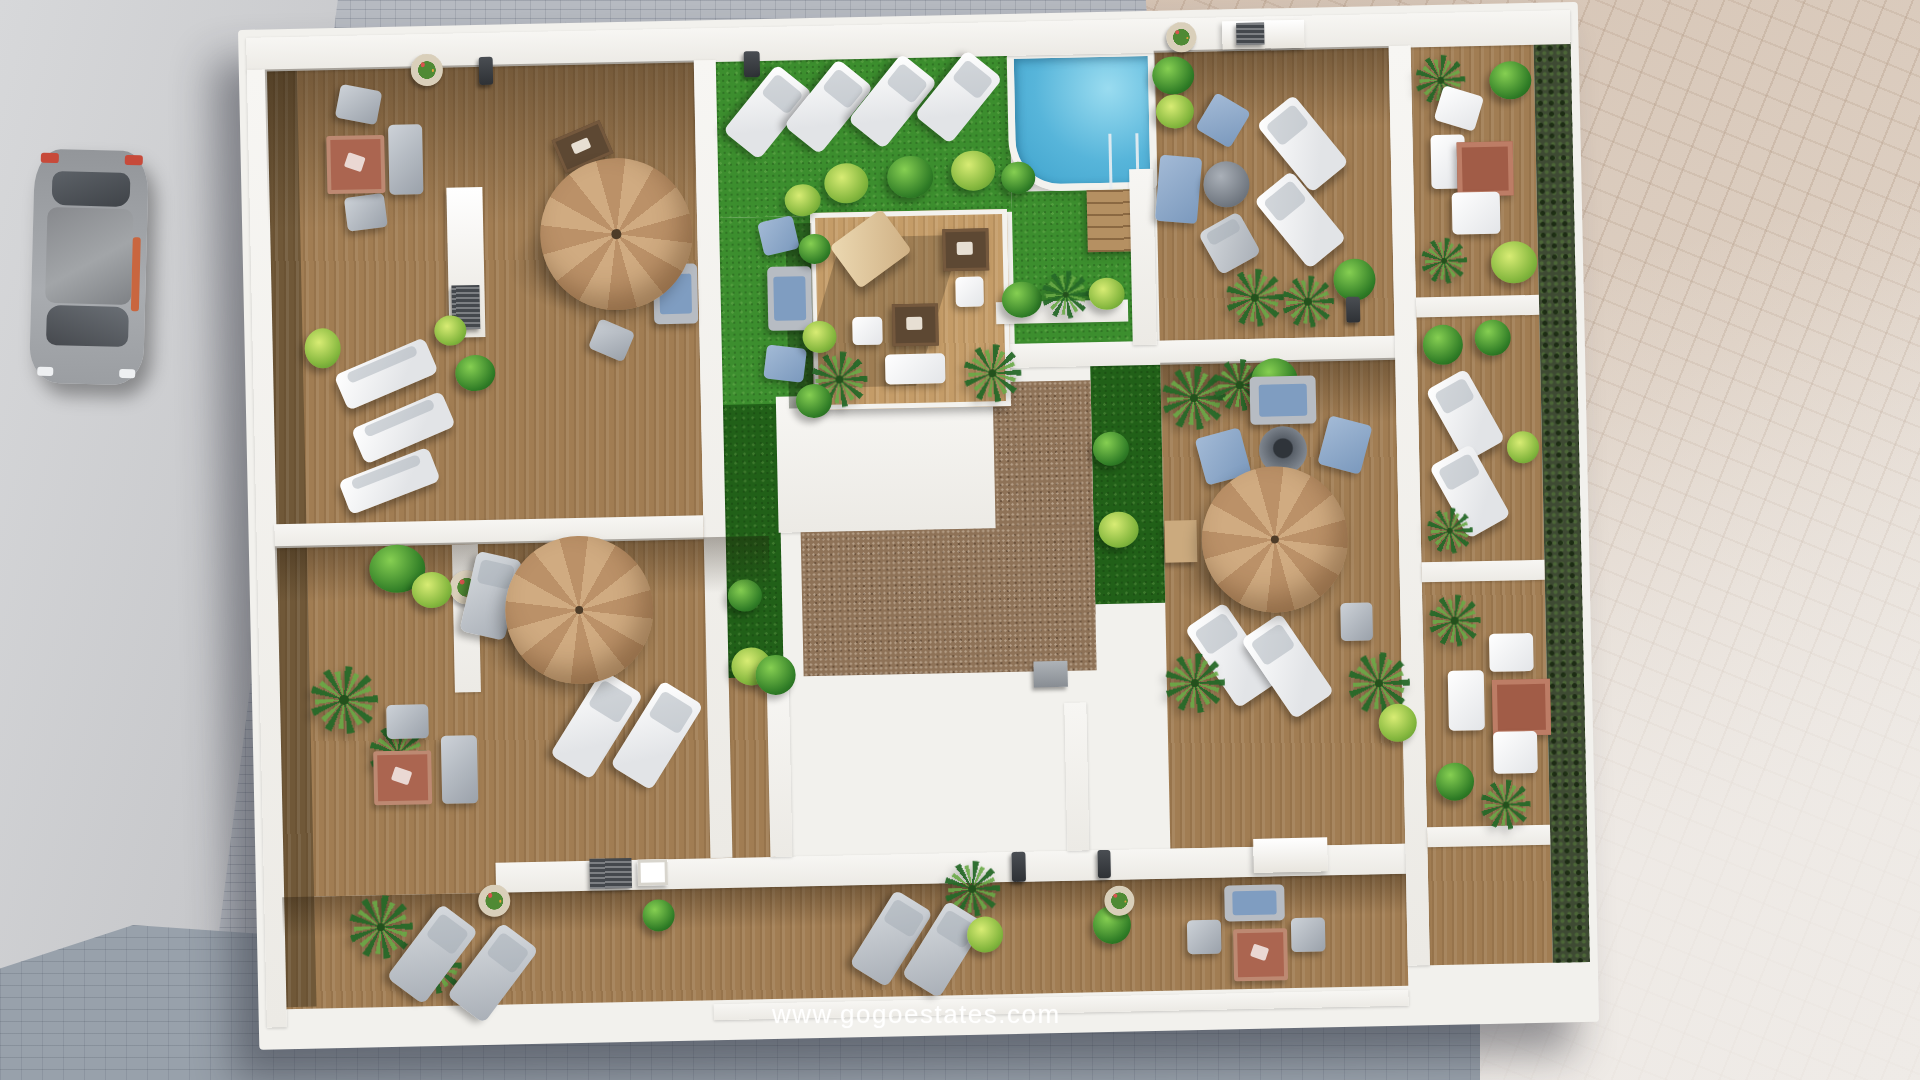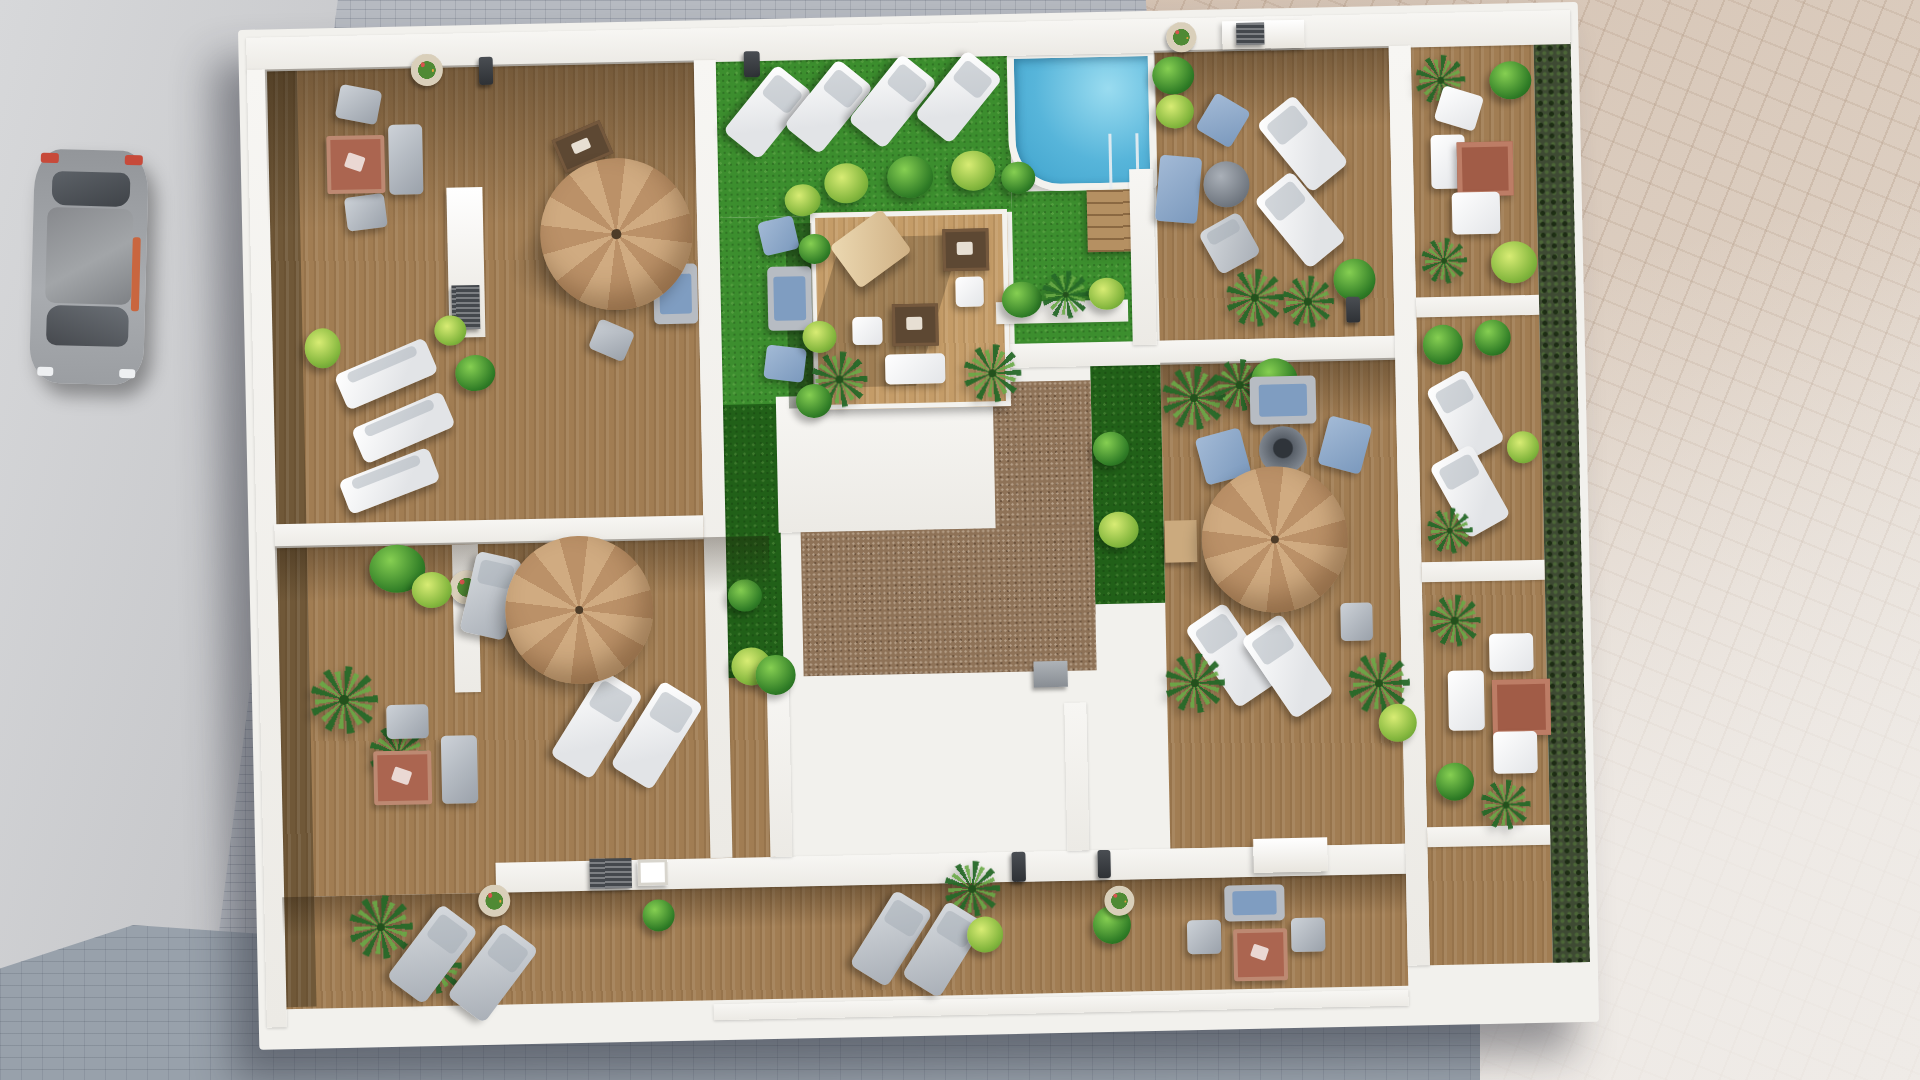--- a/index.html
+++ b/index.html
@@ -287,13 +287,14 @@
     <div class="a palm" style="left:1178px;top:503px;width:46px;height:46px"></div>
     <div class="a palm" style="left:1178px;top:590px;width:52px;height:52px"></div>
     <div class="a cha wh" style="left:1238px;top:630px;width:44px;height:38px"></div>
     <div class="a cha wh" style="left:1196px;top:666px;width:36px;height:60px"></div>
     <div class="a fpr" style="left:1240px;top:676px;width:48px;height:46px"></div>
     <div class="a cha wh" style="left:1240px;top:728px;width:44px;height:42px"></div>
     <div class="a palm" style="left:1226px;top:776px;width:50px;height:50px"></div>
     <div class="a bush" style="left:1182px;top:758px;width:38px;height:38px"></div>
   </div>
 
+  <div id="wm">www.gogoestates.com</div>
 </div>
 
 </body></html>

